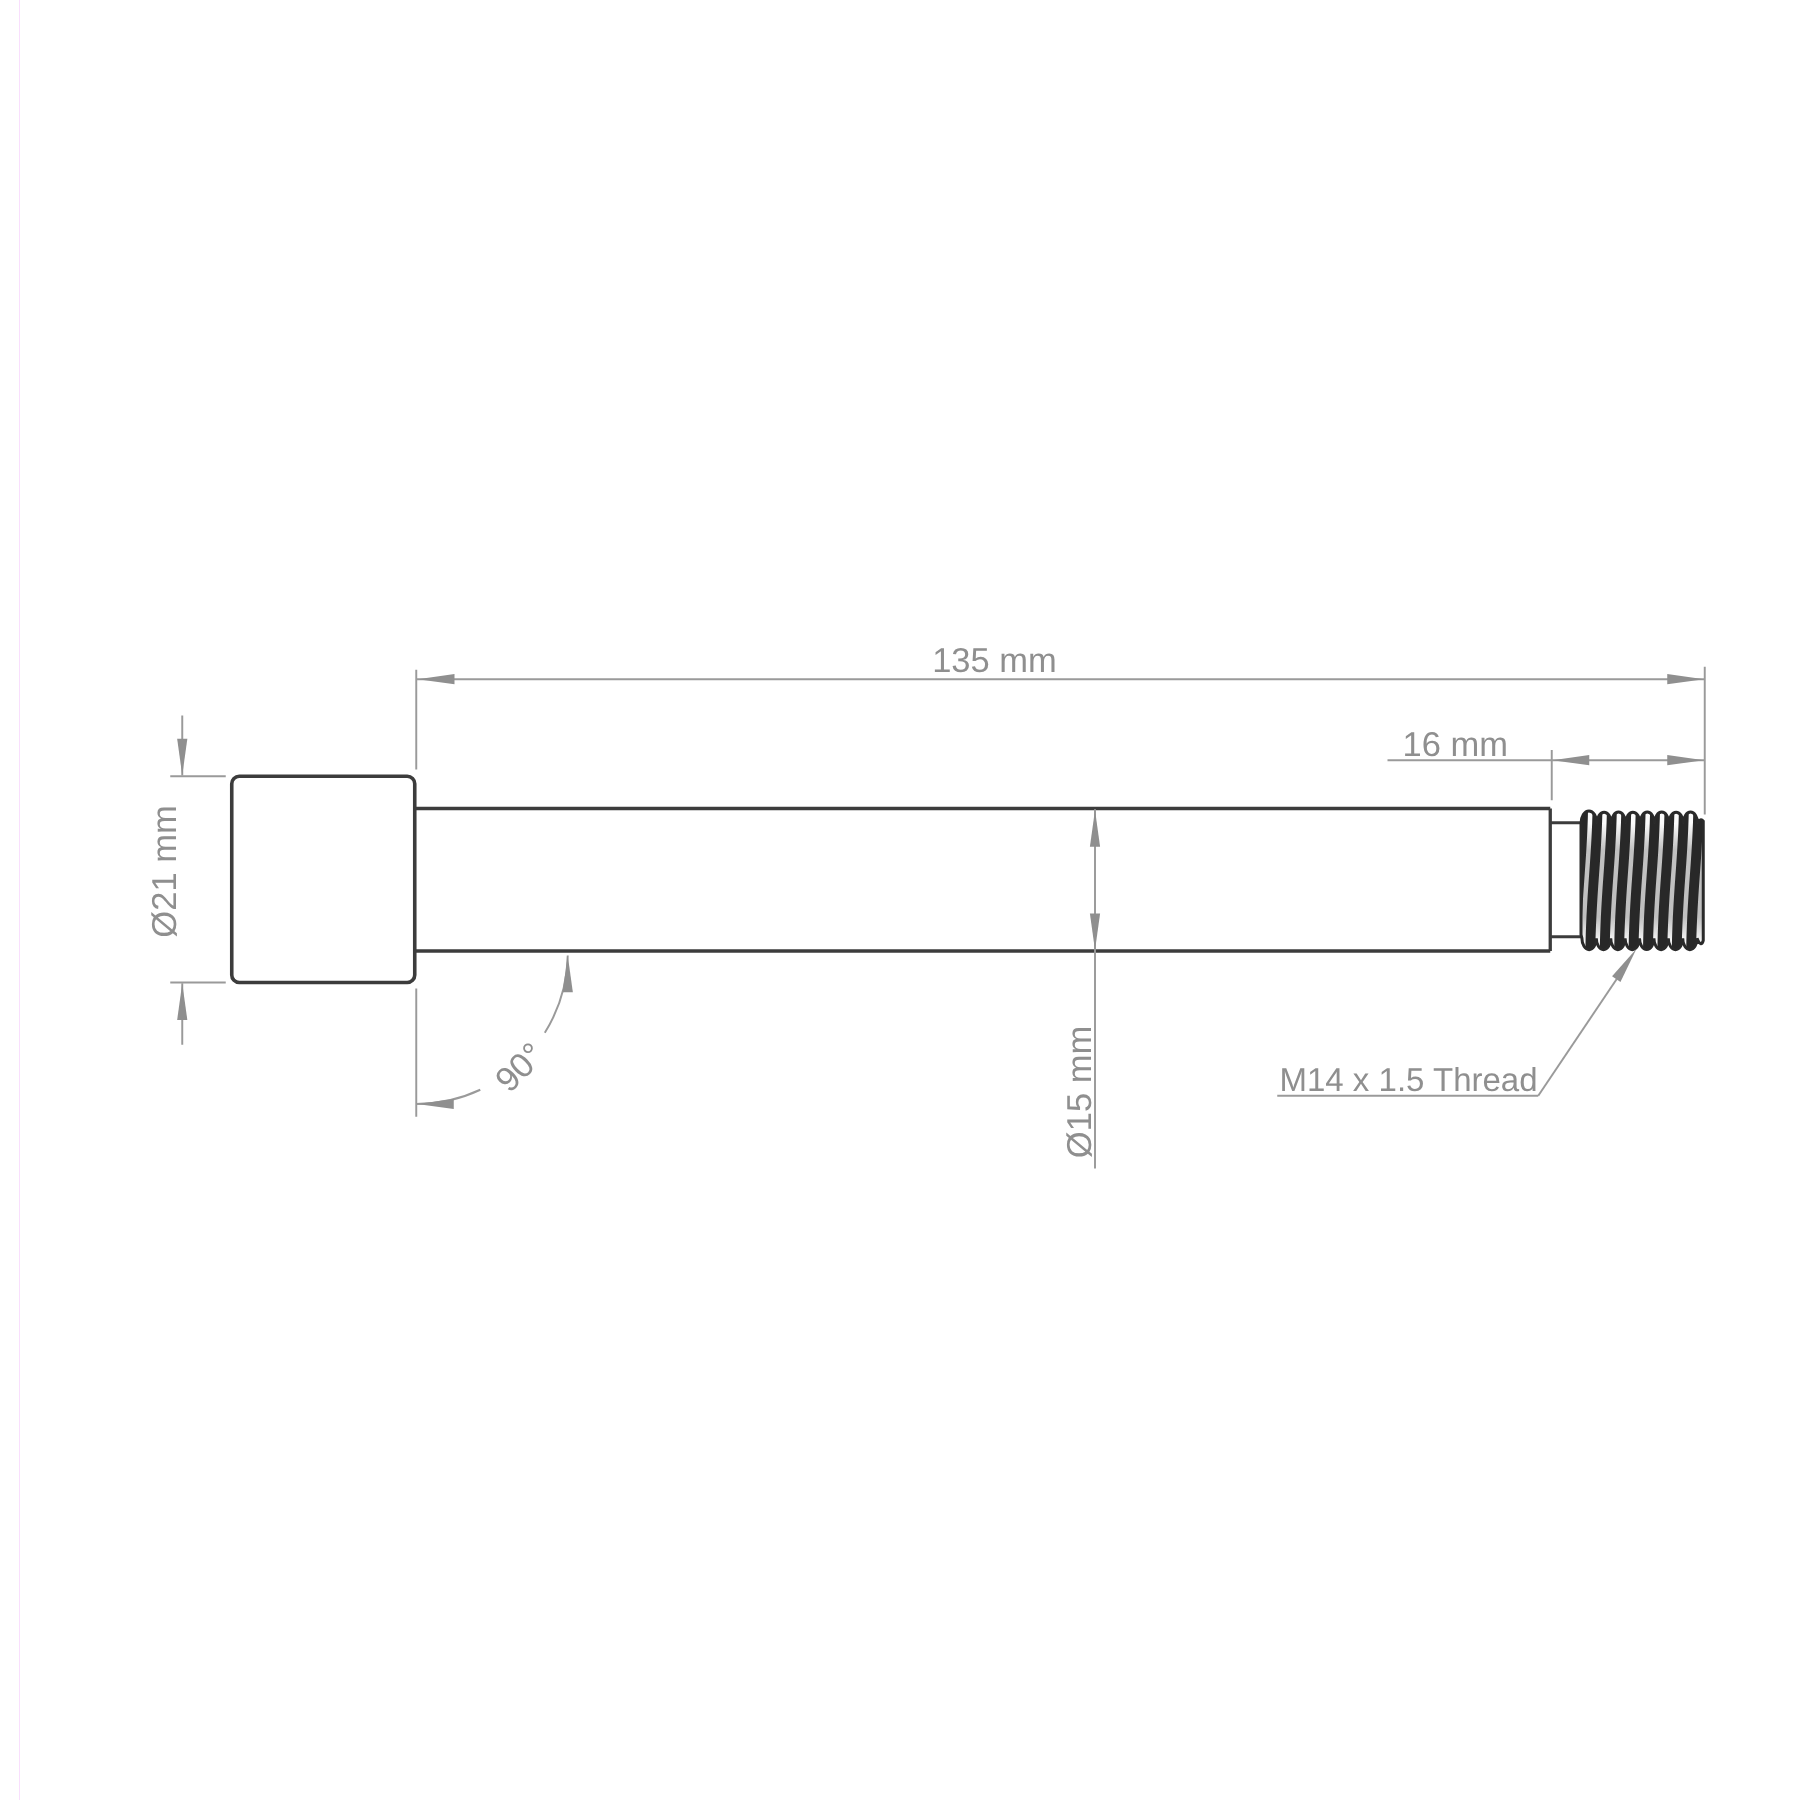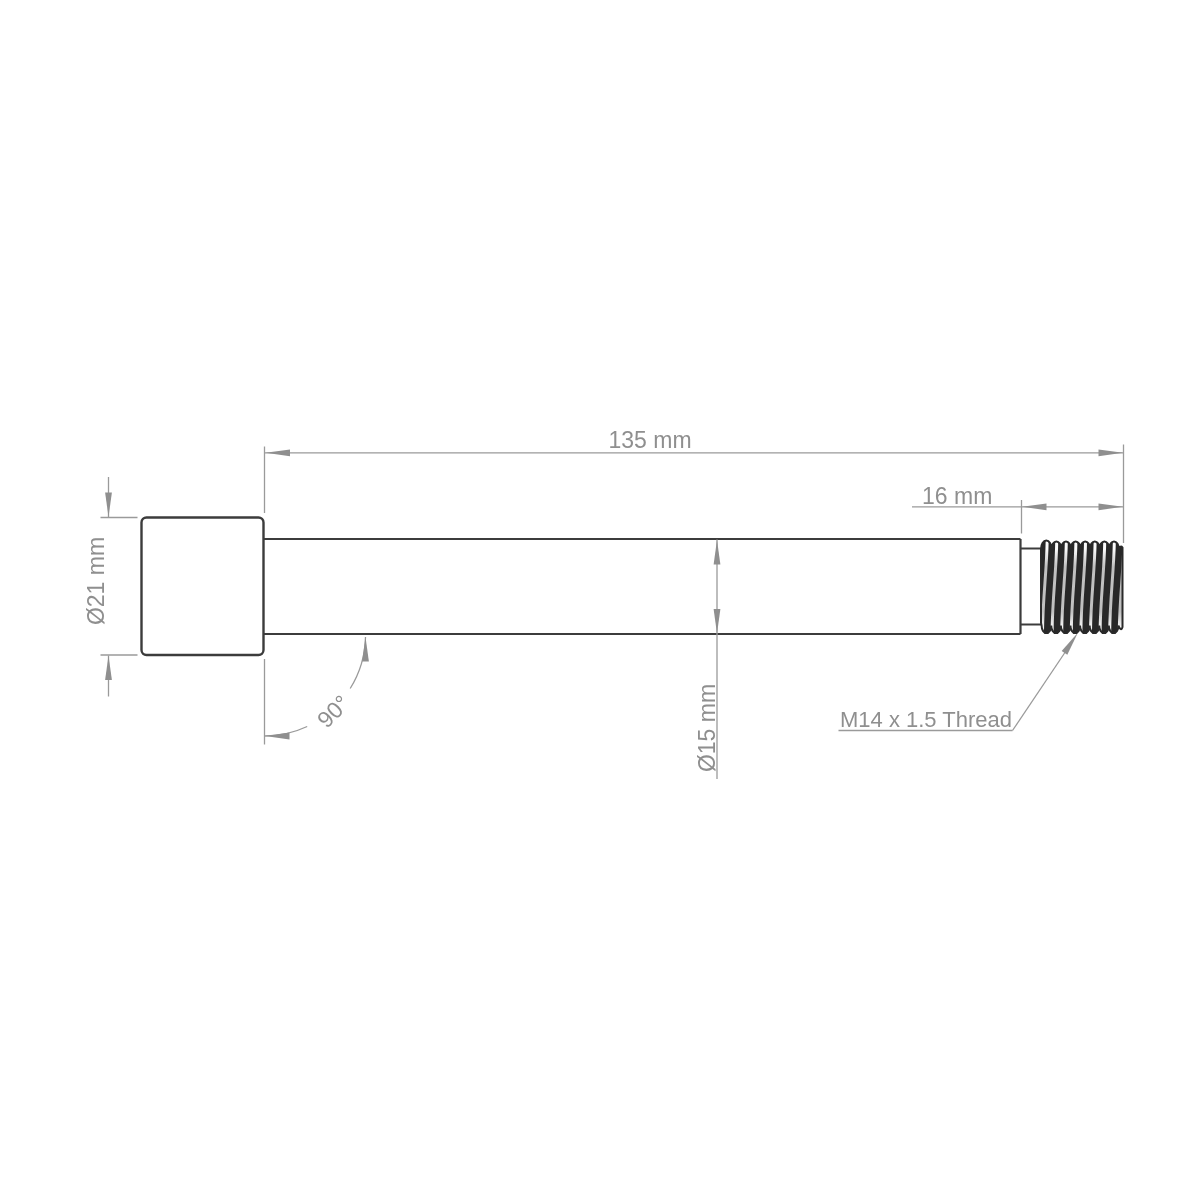--- a/index.html
+++ b/index.html
@@ -1,16 +1,16 @@
 <!DOCTYPE html>
 <html><head>
 <meta charset="utf-8">
 <style>
   html,body{margin:0;padding:0;background:#ffffff;}
-  .page{width:1100px;height:1200px;position:relative;background:#f0abfc;}
+  .page{width:1100px;height:1200px;position:relative;background:#f0abfc;margin-left:13px;}
   text{font-family:"Liberation Sans", sans-serif;}
 </style>
 </head>
 <body>
 <div class="page">
 <svg width="1200" height="1200" viewBox="0 0 1200 1200">
 
   <rect x="0" y="0" width="1200" height="1200" fill="#ffffff"></rect>
 
   <g stroke="#3c3c3c" stroke-width="2.2" fill="none">

